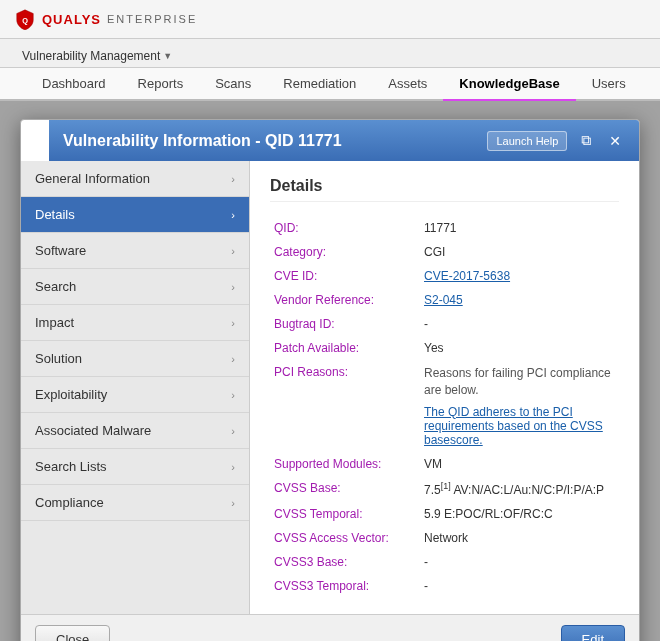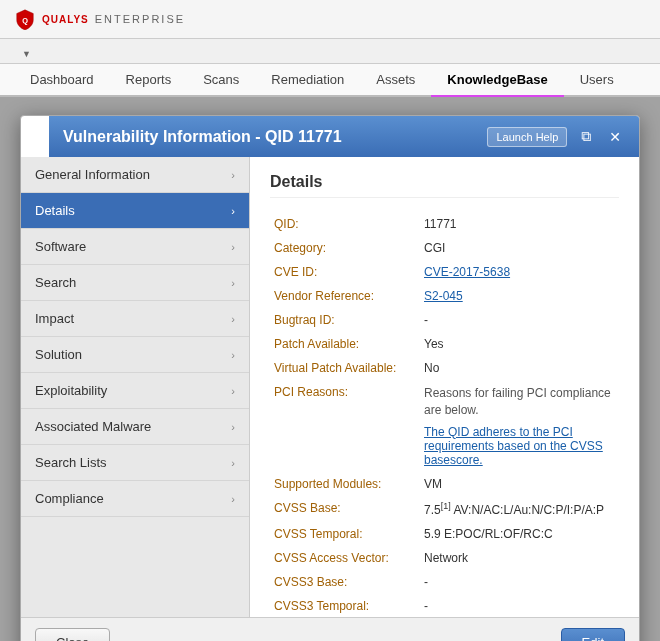--- a/index.html
+++ b/index.html
@@ -23,21 +23,21 @@
     .qualys-logo {
       display: flex;
       align-items: center;
       gap: 6px;
     }
     .qualys-shield {
       width: 22px;
       height: 22px;
     }
     .qualys-text {
-      font-size: 10px;
+      font-size: 13px;
       font-weight: bold;
       color: #c00;
       letter-spacing: 1px;
     }
     .qualys-enterprise {
       font-size: 11px;
       color: #666;
       font-weight: normal;
       letter-spacing: 2px;
       text-transform: uppercase;
@@ -63,21 +63,21 @@
     }
     .nav-dropdown-arrow {
       font-size: 9px;
       color: #666;
     }
 
     
     .main-nav {
       background: #f9f9f9;
       border-bottom: 2px solid #bbb;
-      padding: 0 14px;
+      padding: 0 26px;
       display: flex;
       gap: 0;
     }
     .nav-tab {
       padding: 8px 16px;
       font-size: 13px;
       color: #444;
       cursor: pointer;
       border-bottom: 2px solid transparent;
       margin-bottom: -2px;
@@ -199,21 +199,21 @@
       border-collapse: collapse;
     }
     .details-table tr td {
       padding: 5px 4px;
       vertical-align: top;
       font-size: 12px;
       color: #333;
     }
     .details-table tr td:first-child {
       width: 150px;
-      color: #a16207;
+      color: #a21caf;
       font-weight: normal;
       white-space: nowrap;
     }
     .details-table tr td:last-child {
       color: #333;
     }
     .link-blue {
       color: #1a5faa;
       text-decoration: underline;
       cursor: pointer;
@@ -266,20 +266,21 @@
       <path d="M12 2 L3 6 L3 13 C3 18 7 22 12 24 C17 22 21 18 21 13 L21 6 Z" fill="#c00" stroke="#900" stroke-width="0.5"></path>
       <text x="12" y="16" text-anchor="middle" fill="white" font-size="8" font-weight="bold">Q</text>
     </svg>
     <span class="qualys-text">QUALYS</span>
     <span class="qualys-enterprise">ENTERPRISE</span>
   </div>
 </div>
 
 <div class="nav-bar">
   <div class="nav-dropdown">
+    <span>Vulnerability Management</span>
     <span class="nav-dropdown-arrow">▼</span>
   </div>
 </div>
 
 <div class="main-nav">
   <div class="nav-tab">Dashboard</div>
   <div class="nav-tab">Reports</div>
   <div class="nav-tab">Scans</div>
   <div class="nav-tab">Remediation</div>
   <div class="nav-tab">Assets</div>
@@ -371,24 +372,20 @@
           </tr>
           <tr>
             <td>Bugtraq ID:</td>
             <td>-</td>
           </tr>
           <tr>
             <td>Patch Available:</td>
             <td>Yes</td>
           </tr>
           <tr>
-            <td>Virtual Patch Available:</td>
-            <td>No</td>
-          </tr>
-          <tr>
             <td>PCI Reasons:</td>
             <td>
               <div class="pci-reasons-text">Reasons for failing PCI compliance are below.</div>
               <div style="margin-top:6px;">
                 <span class="link-blue">The QID adheres to the PCI requirements based on the CVSS basescore.</span>
               </div>
             </td>
           </tr>
           <tr>
             <td>Supported Modules:</td>

